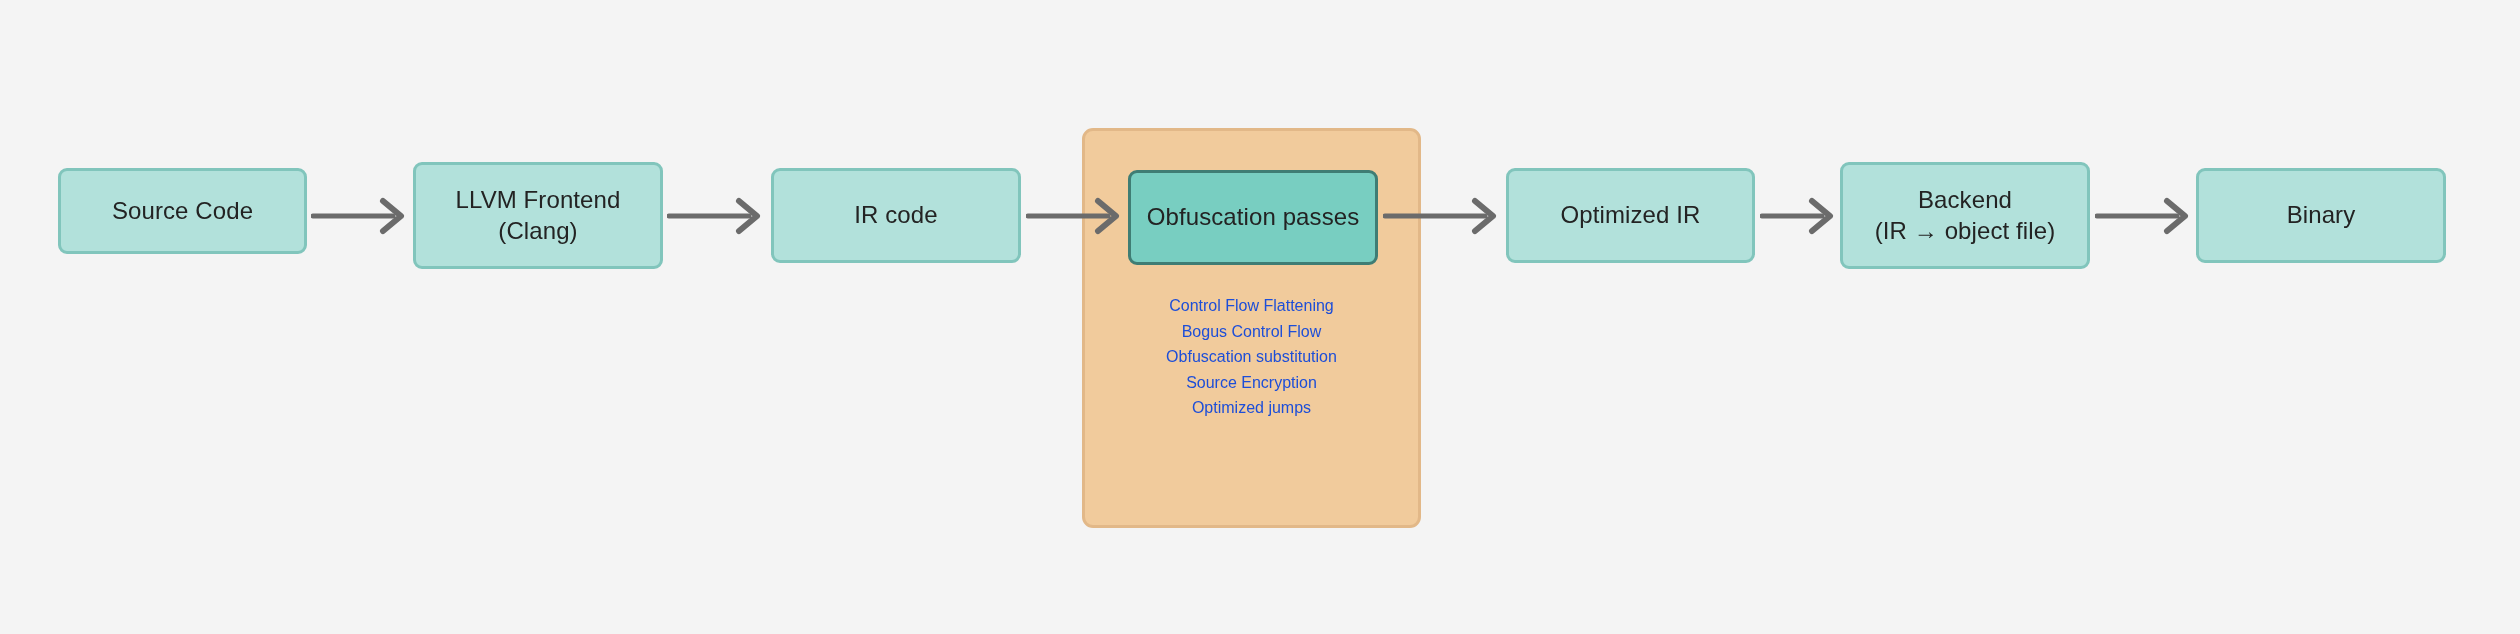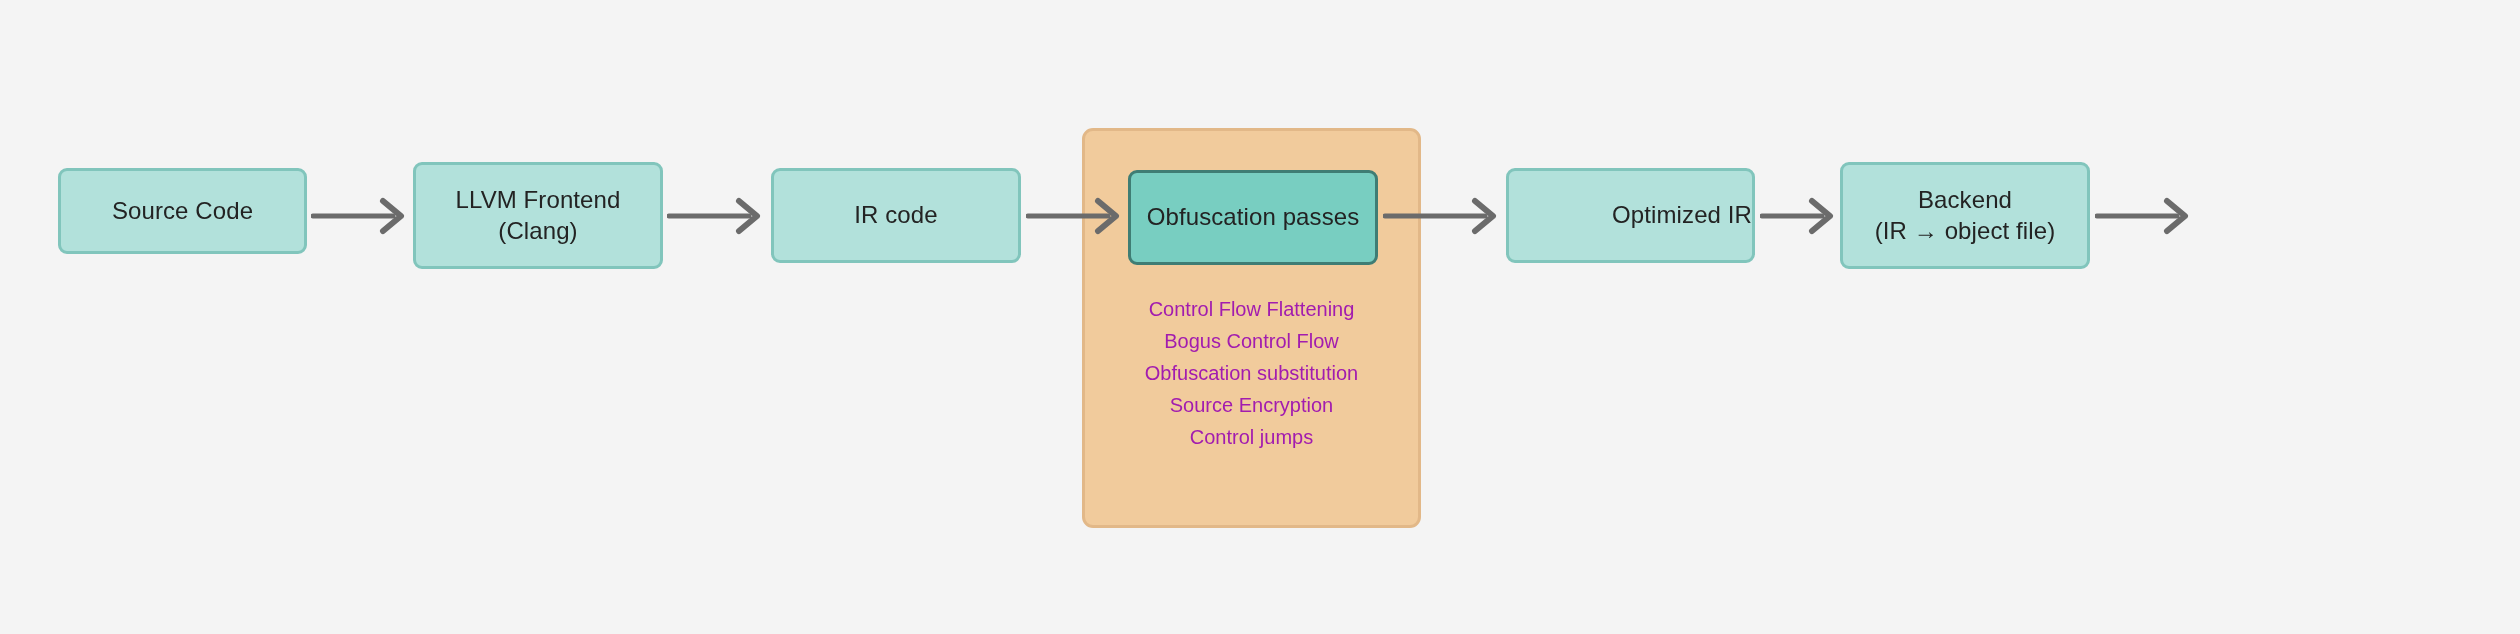--- a/index.html
+++ b/index.html
@@ -57,22 +57,22 @@
     border: 3px solid #3f7d74;
     border-radius: 9px;
   }
 
   
   .pass-list {
     position: absolute;
     left: 0;
     right: 0;
     text-align: center;
-    color: #a21caf;
-    font-size: 20px;
+    color: #1d4ed8;
+    font-size: 16px;
     line-height: 1.6;
   }
   .pass-list .pass-item {
     display: block;
     white-space: nowrap;
   }
 
   
   .arrow {
     position: absolute;
@@ -103,32 +103,35 @@
 
   <div class="node highlight" style="left:1128px; top:170px; width:250px; height:95px;">
     <span class="label">Obfuscation passes</span>
   </div>
 
   <div class="pass-list" style="left:1082px; top:293px; width:339px;">
     <span class="pass-item">Control Flow Flattening</span>
     <span class="pass-item">Bogus Control Flow</span>
     <span class="pass-item">Obfuscation substitution</span>
     <span class="pass-item">Source Encryption</span>
-    <span class="pass-item">Control jumps</span>
+    <span class="pass-item">Optimized jumps</span>
   </div>
 
-  <div class="node" style="left:1506px; top:168px; width:249px; height:95px;text-align:right;">
+  <div class="node" style="left:1506px; top:168px; width:249px; height:95px;">
     <span class="label">Optimized IR</span>
   </div>
 
   <div class="node" style="left:1840px; top:162px; width:250px; height:107px;align-items:center;">
     <span class="label">Backend
 (IR → object file)</span>
   </div>
 
+  <div class="node" style="left:2196px; top:168px; width:250px; height:95px;">
+    <span class="label">Binary</span>
+  </div>
 
   <div class="arrow" style="left:311px; top:194px; width:100px;">
     <svg width="100" height="44" viewBox="0 0 100 44" aria-hidden="true">
       <path d="M2 22 H82" stroke="#6b6b6b" stroke-width="5" fill="none" stroke-linecap="round"></path>
       <path d="M72 7 L90 22 L72 37" stroke="#6b6b6b" stroke-width="6" fill="none" stroke-linecap="round" stroke-linejoin="round"></path>
     </svg>
   </div>
 
   <div class="arrow" style="left:667px; top:194px; width:100px;">
     <svg width="100" height="44" viewBox="0 0 100 44" aria-hidden="true">

